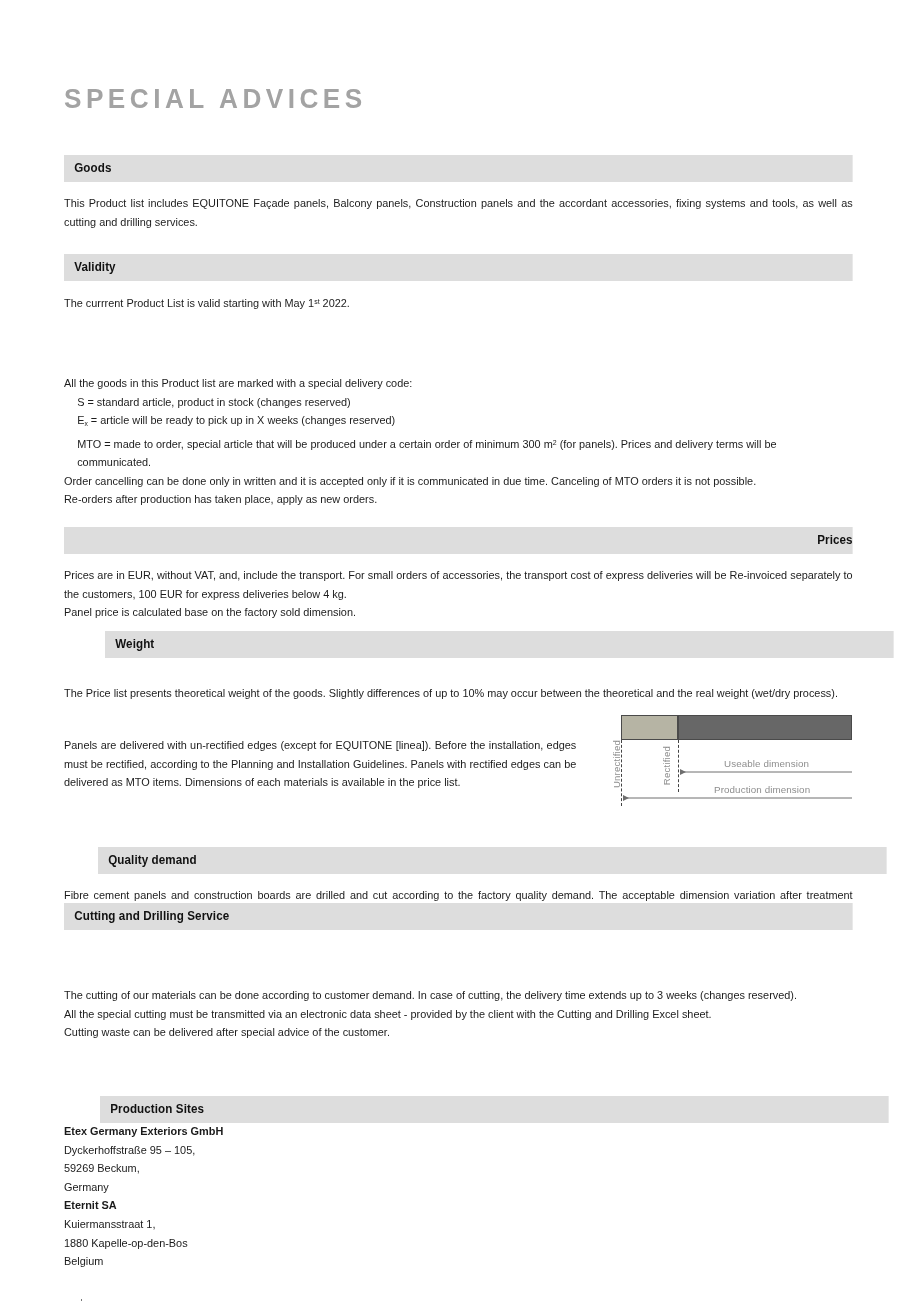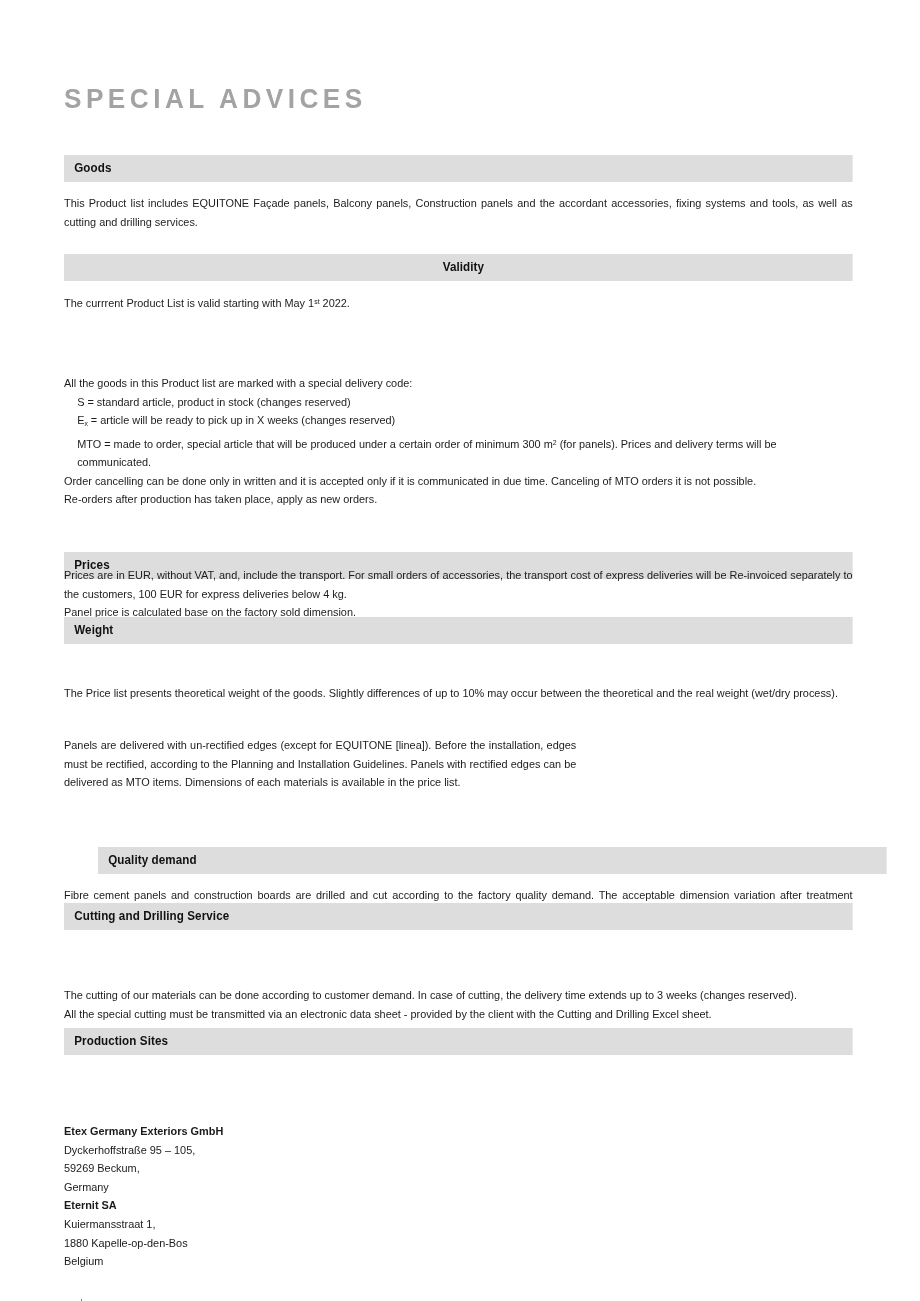--- a/index.html
+++ b/index.html
@@ -199,72 +199,91 @@
 
   <div class="page-title">SPECIAL ADVICES</div>
 
   <div class="bar-wrap" style="top:155px;">
     <div class="bar">Goods</div>
   </div>
   <div class="txt just" style="top:194px;">
     <p>This Product list includes EQUITONE Façade panels, Balcony panels, Construction panels and the accordant accessories, fixing systems and tools, as well as cutting and drilling services.</p>
   </div>
 
-  <div class="bar-wrap" style="top:254px;text-align:center;">
+  <div class="bar-wrap" style="top:254px;">
     <div class="bar">Validity</div>
   </div>
   <div class="txt" style="top:293px;">
     <p><span>The currrent Product List is valid starting with May 1</span><sup>st</sup><span> 2022.</span></p>
   </div>
 
   <div class="txt" style="top:374px;">
     <p>All the goods in this Product list are marked with a special delivery code:</p>
     <p class="indent1">S = standard article, product in stock (changes reserved)</p>
     <p class="indent1"><span>E</span><sub>x</sub><span> = article will be ready to pick up in X weeks (changes reserved)</span></p>
     <p class="indent1"><span>MTO = made to order, special article that will be produced under a certain order of minimum 300 m</span><sup>2</sup><span> (for panels). Prices and delivery terms will be communicated.</span></p>
     <p>Order cancelling can be done only in written and it is accepted only if it is communicated in due time. Canceling of MTO orders it is not possible.</p>
     <p>Re-orders after production has taken place, apply as new orders.</p>
   </div>
 
-  <div class="bar-wrap" style="top:552px;">
+  <div class="bar-wrap" style="top:527px;text-align:right;">
     <div class="bar">Prices</div>
   </div>
   <div class="txt just" style="top:566px;">
     <p>Prices are in EUR, without VAT, and, include the transport. For small orders of accessories, the transport cost of express deliveries will be Re-invoiced separately to the customers, 100 EUR for express deliveries below 4 kg.</p>
     <p style="text-align:left;">Panel price is calculated base on the factory sold dimension.</p>
   </div>
 
-  <div class="bar-wrap" style="top:617px;">
+  <div class="bar-wrap" style="top:631px;margin-left:41px;">
     <div class="bar">Weight</div>
   </div>
   <div class="txt just" style="top:684px;">
     <p>The Price list presents theoretical weight of the goods. Slightly differences of up to 10% may occur between the theoretical and the real weight (wet/dry process).</p>
   </div>
   <div class="txt just" style="top:736px; width:545px;">
     <p>Panels are delivered with un-rectified edges (except for EQUITONE [linea]). Before the installation, edges must be rectified, according to the Planning and Installation Guidelines. Panels with rectified edges can be delivered as MTO items. Dimensions of each materials is available in the price list.</p>
   </div>
 
+  <div class="diagram">
+    <div class="d-bar-unrect"></div>
+    <div class="d-bar-rect"></div>
+    <div class="d-dash a"></div>
+    <div class="d-dash b"></div>
+    <svg class="d-svg" viewBox="0 0 244 100">
+      <defs>
+        <marker id="arwL" markerWidth="7" markerHeight="7" refX="6" refY="3" orient="auto">
+          <path d="M6,0 L0,3 L6,6 z" fill="#6e6e6e"></path>
+        </marker>
+      </defs>
+      <line x1="240" y1="62" x2="68" y2="62" stroke="#6e6e6e" stroke-width="1" marker-end="url(#arwL)"></line>
+      <line x1="240" y1="88" x2="11" y2="88" stroke="#6e6e6e" stroke-width="1" marker-end="url(#arwL)"></line>
+    </svg>
+    <div class="d-vlabel unrect">Unrectified</div>
+    <div class="d-vlabel rect">Rectified</div>
+    <div class="d-hlabel useable">Useable dimension</div>
+    <div class="d-hlabel production">Production dimension</div>
+  </div>
 
   <div class="bar-wrap" style="top:847px;padding-left:34px;">
     <div class="bar">Quality demand</div>
   </div>
   <div class="txt just" style="top:886px;">
     <p>Fibre cement panels and construction boards are drilled and cut according to the factory quality demand. The acceptable dimension variation after treatment (cutting) is ± 1 mm on a 3100 mm board. The diagonal shouldn't be more than 2 mm difference.</p>
   </div>
 
   <div class="bar-wrap" style="top:903px;">
     <div class="bar">Cutting and Drilling Service</div>
   </div>
   <div class="txt just" style="top:986px;">
     <p>The cutting of our materials can be done according to customer demand. In case of cutting, the delivery time extends up to 3 weeks (changes reserved).</p>
     <p style="text-align:left;">All the special cutting must be transmitted via an electronic data sheet - provided by the client with the Cutting and Drilling Excel sheet.</p>
     <p style="text-align:left;">Cutting waste can be delivered after special advice of the customer.</p>
   </div>
 
-  <div class="bar-wrap" style="top:1028px;">
+  <div class="bar-wrap" style="top:1096px;margin-left:36px;">
     <div class="bar">Production Sites</div>
   </div>
   <div class="sites">
     <div class="sites-col">
       <div class="site-name">Etex Germany Exteriors GmbH</div>
       <div>Dyckerhoffstraße 95 – 105,</div>
       <div>59269 Beckum,</div>
       <div>Germany</div>
     </div><div class="sites-col">
       <div class="site-name">Eternit SA</div>

